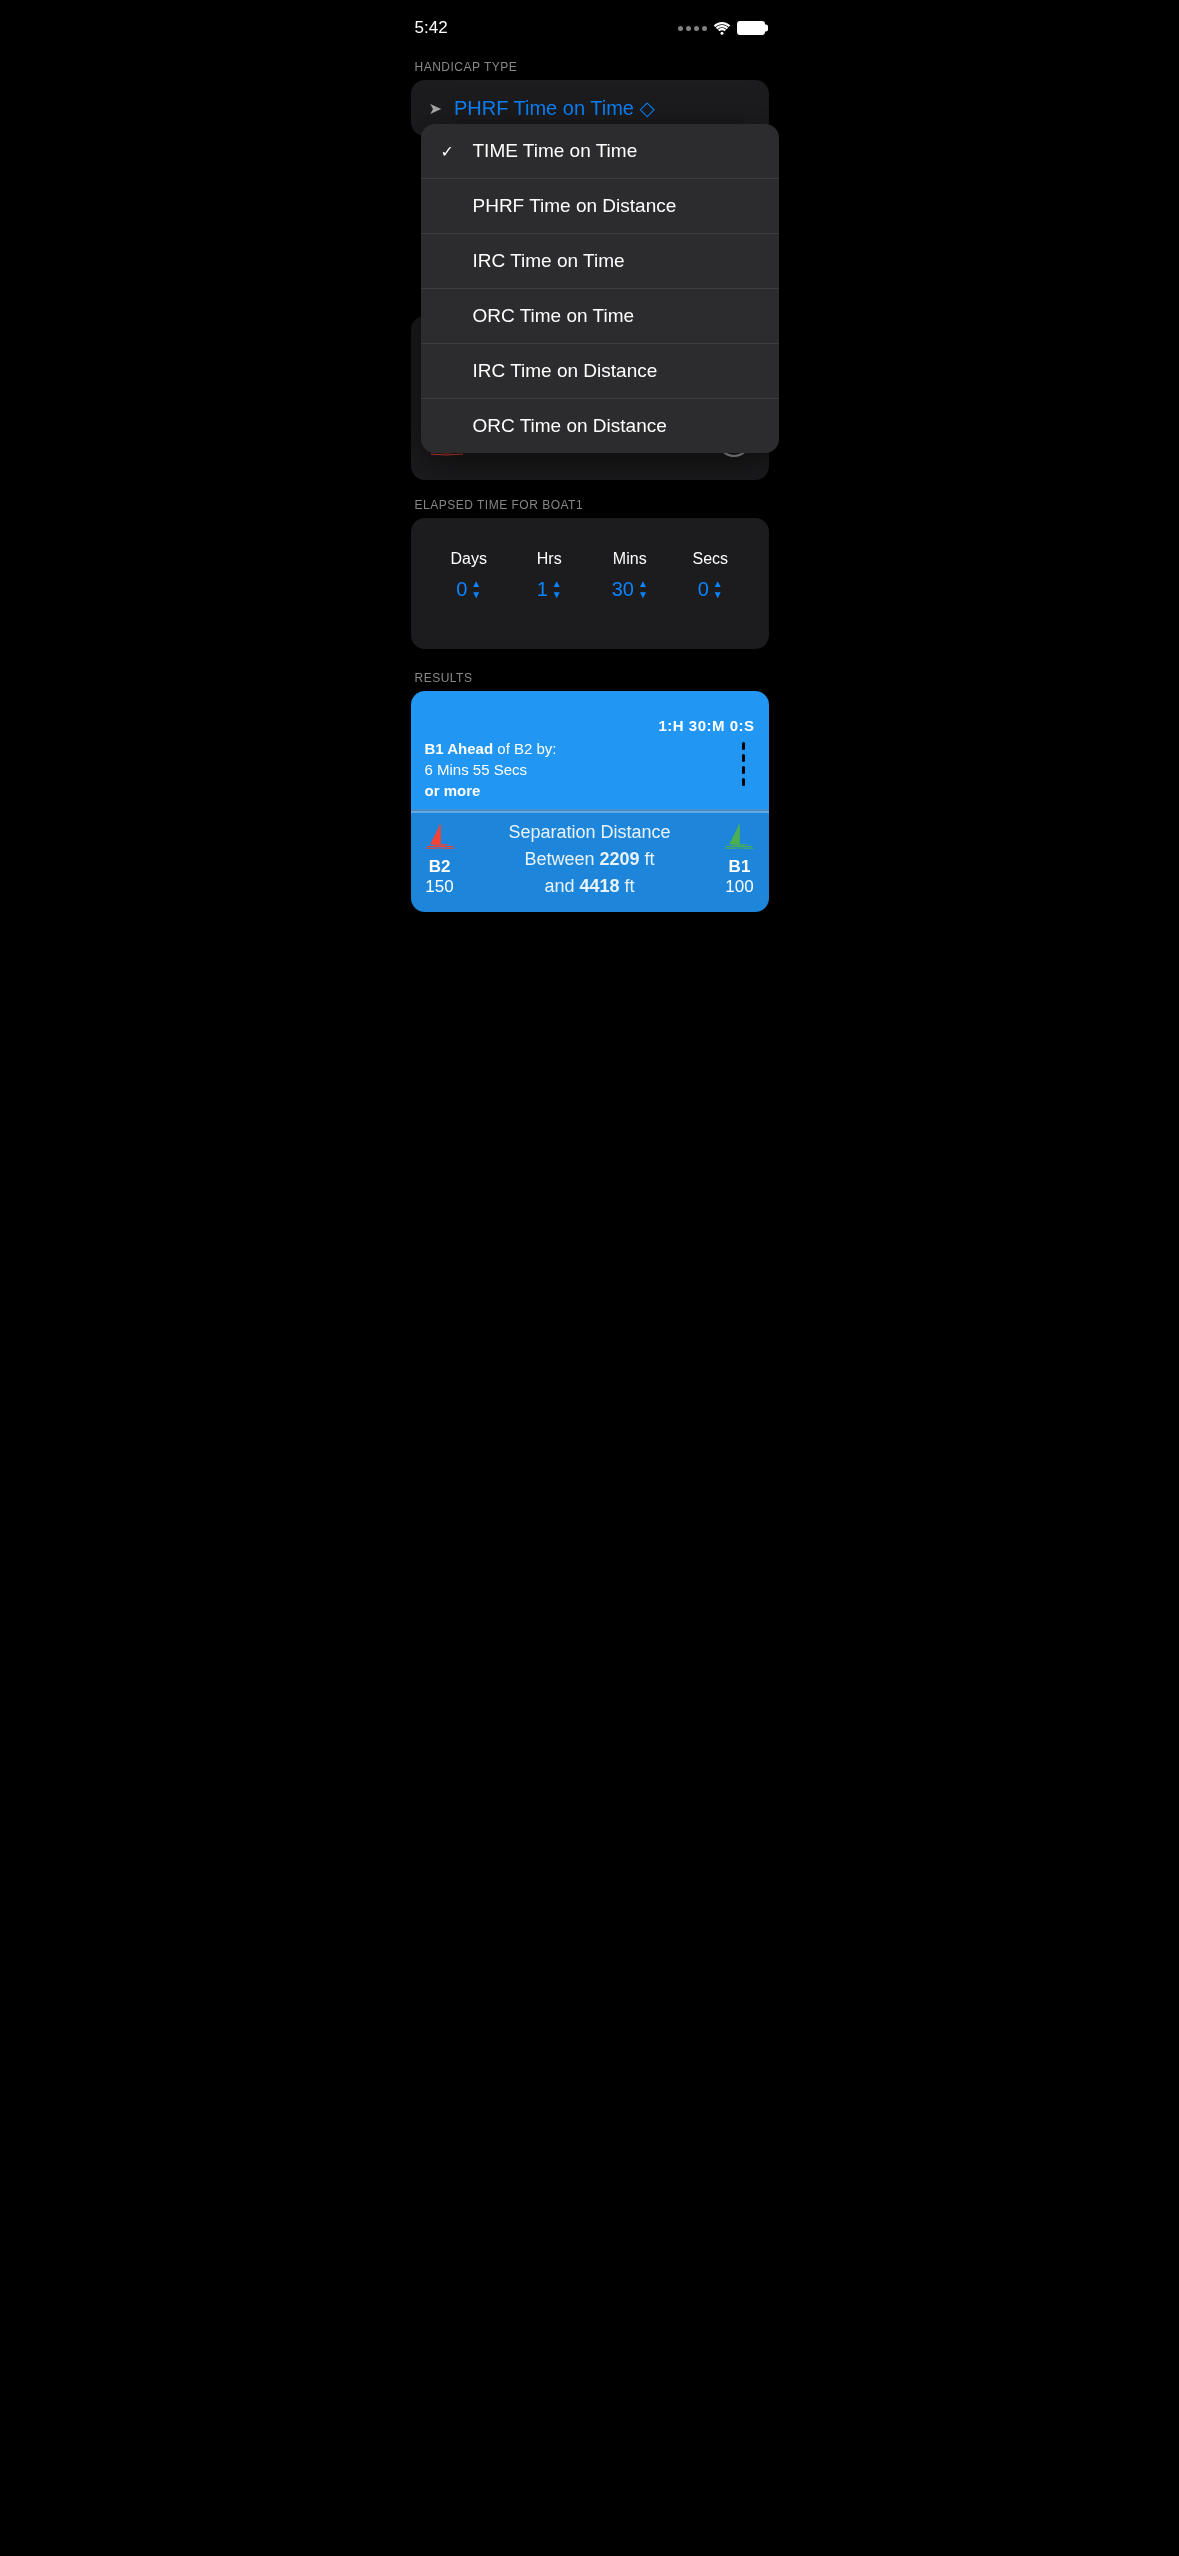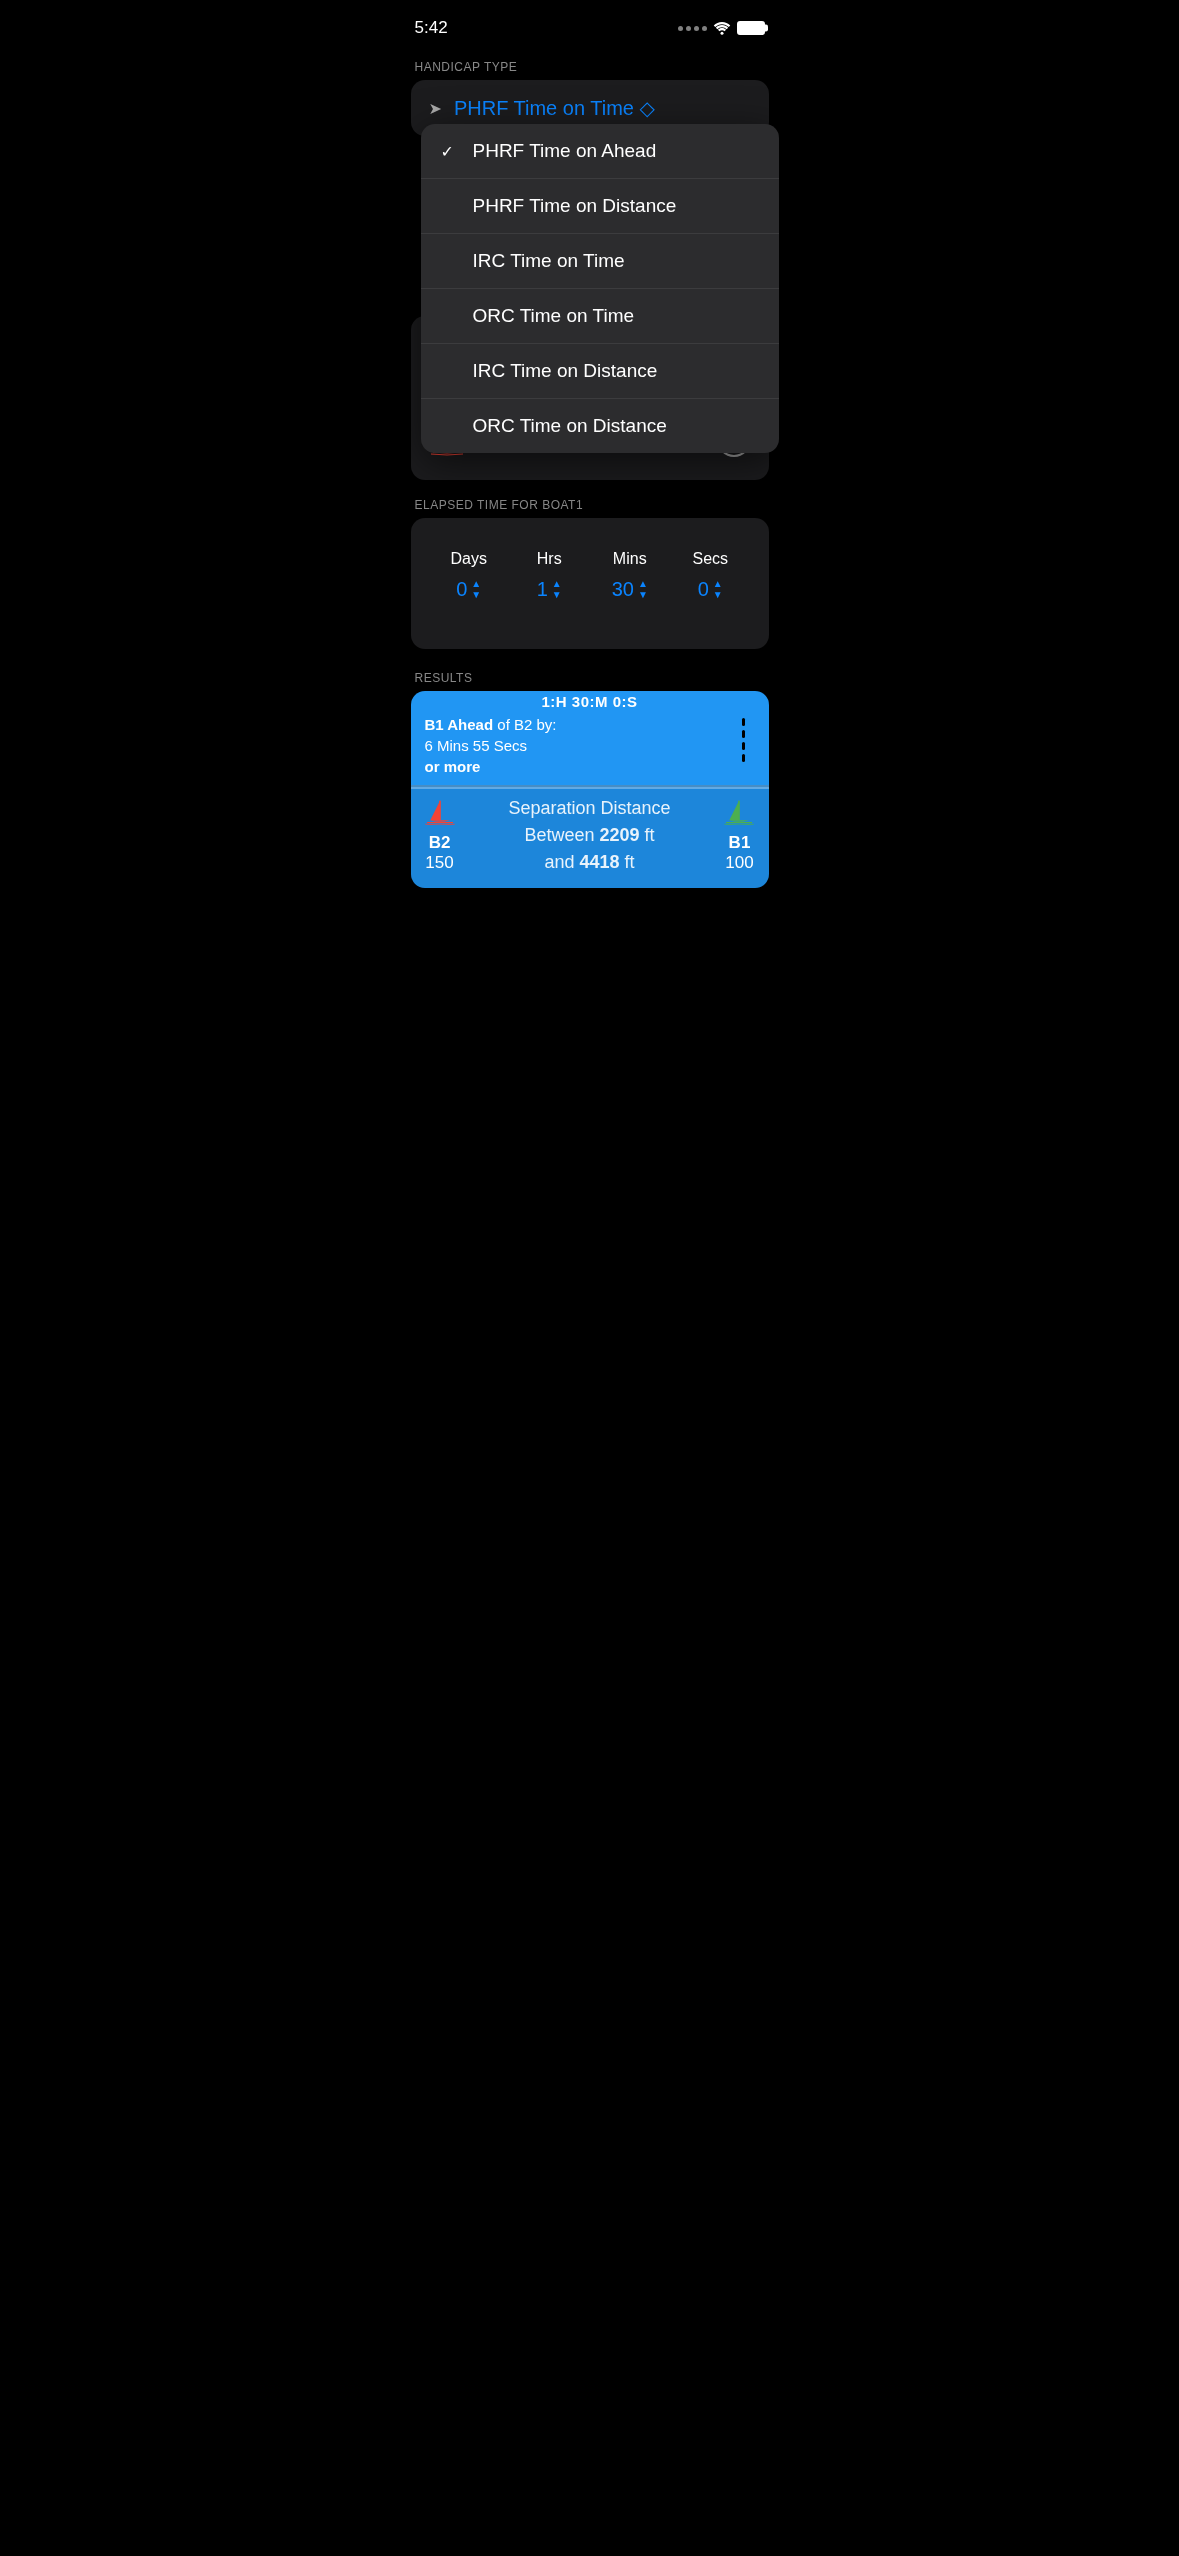--- a/index.html
+++ b/index.html
@@ -263,22 +263,22 @@
     
     .results-card {
       background: #2196f3;
       border-radius: 14px;
       margin: 0 16px 12px 16px;
       overflow: hidden;
     }
 
     .results-header {
       display: flex;
-      justify-content: center;
-      padding: 2px 14px 4px 14px;
+      justify-content: flex-end;
+      padding: 26px 14px 4px 14px;
     }
 
     .time-display {
       color: #fff;
       font-size: 15px;
       font-weight: 600;
       letter-spacing: 0.5px;
     }
 
     .results-main {
@@ -391,21 +391,21 @@
 
 <div class="handicap-card">
   <div class="handicap-selector">
     <span class="arrow-icon">➤</span>
     <span class="handicap-value">PHRF Time on Time ◇</span>
   </div>
 
   <div class="dropdown-overlay">
     <div class="dropdown-item selected">
       <span class="checkmark">✓</span>
-      <span>PHRF Time on Ahead</span>
+      <span>TIME Time on Time</span>
     </div>
     <div class="dropdown-item">
       <span class="checkmark">  </span>
       <span>PHRF Time on Distance</span>
     </div>
     <div class="dropdown-item">
       <span class="checkmark">  </span>
       <span>IRC Time on Time</span>
     </div>
     <div class="dropdown-item">

